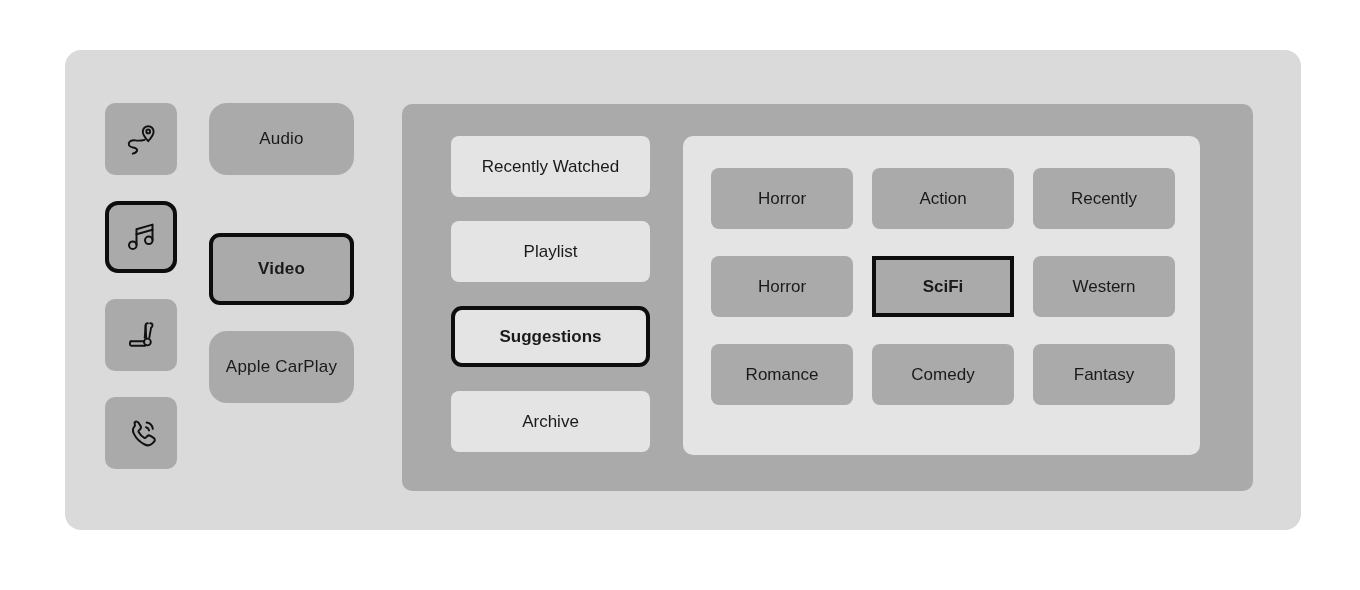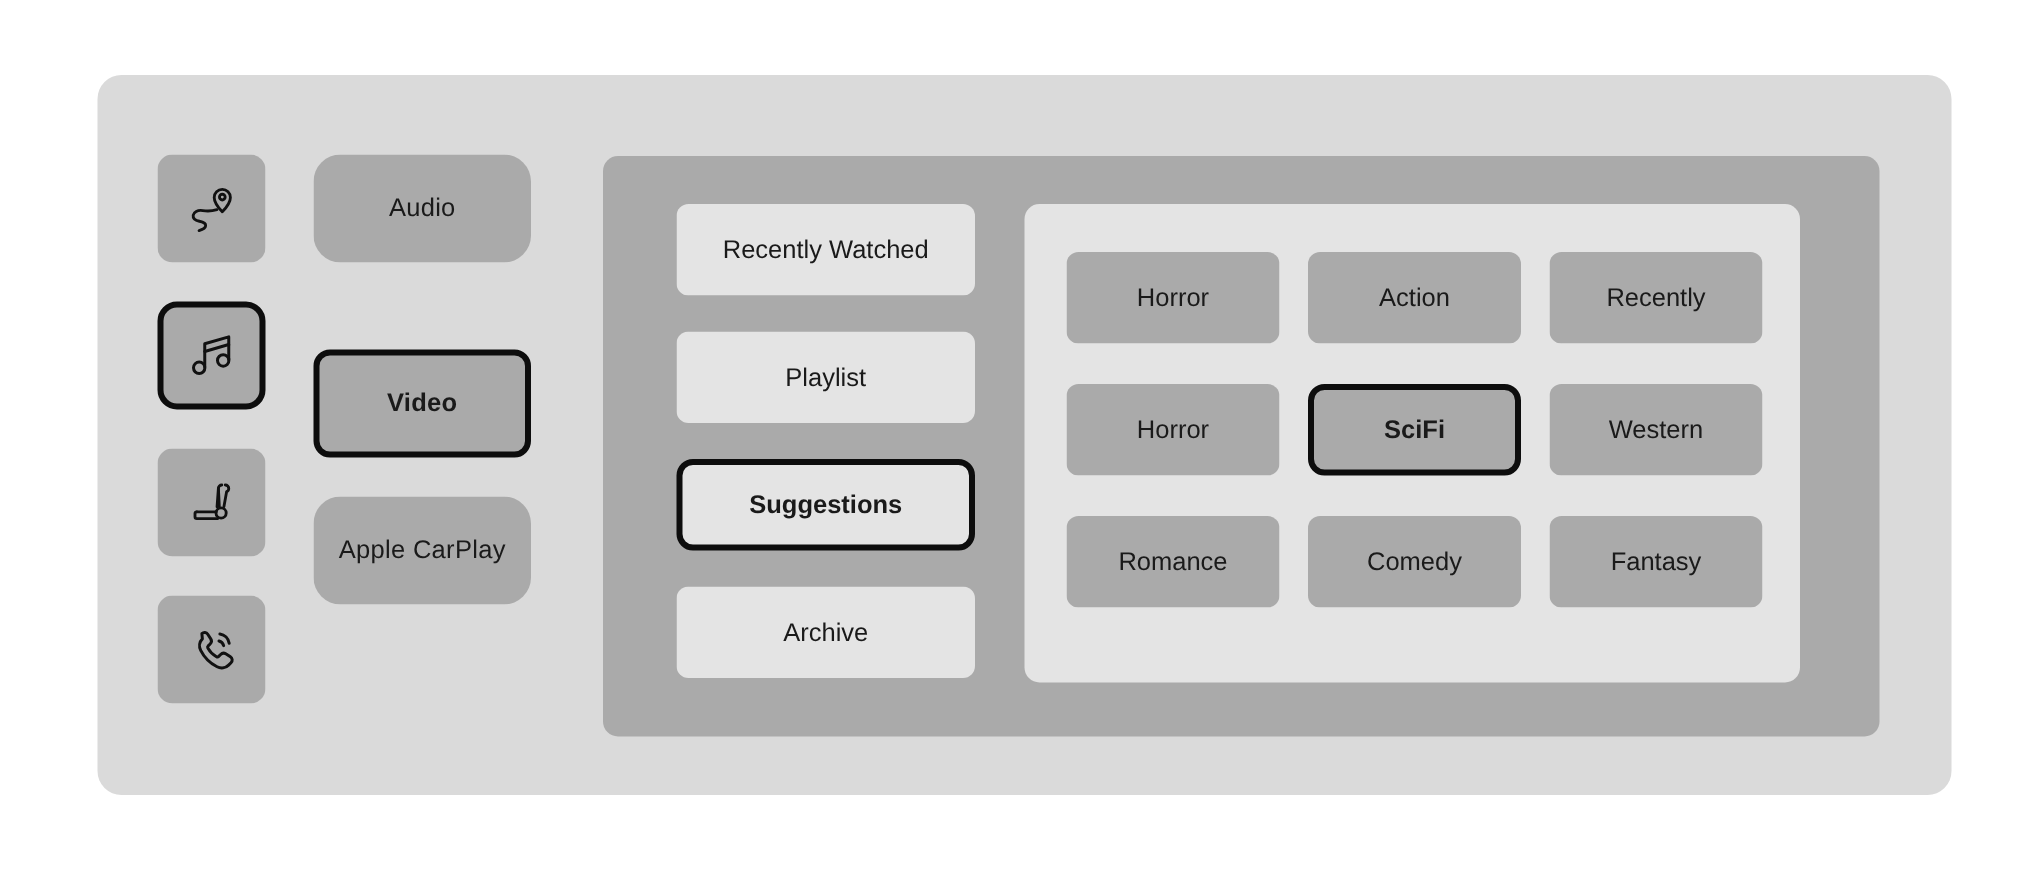--- a/index.html
+++ b/index.html
@@ -163,21 +163,21 @@
     display: flex;
     align-items: center;
     justify-content: center;
     font-size: 17px;
     color: #1a1a1a;
     border: 4px solid transparent;
     white-space: nowrap;
   }
   .genre-btn.selected {
     border: 4px solid #0d0d0d;
-    border-radius: 11px;
+    border-radius: 0;
     font-weight: 700;
   }
 </style>
 </head>
 <body>
 
 <div id="screen">
   <div class="shell">
 
     <div class="icon-rail">

